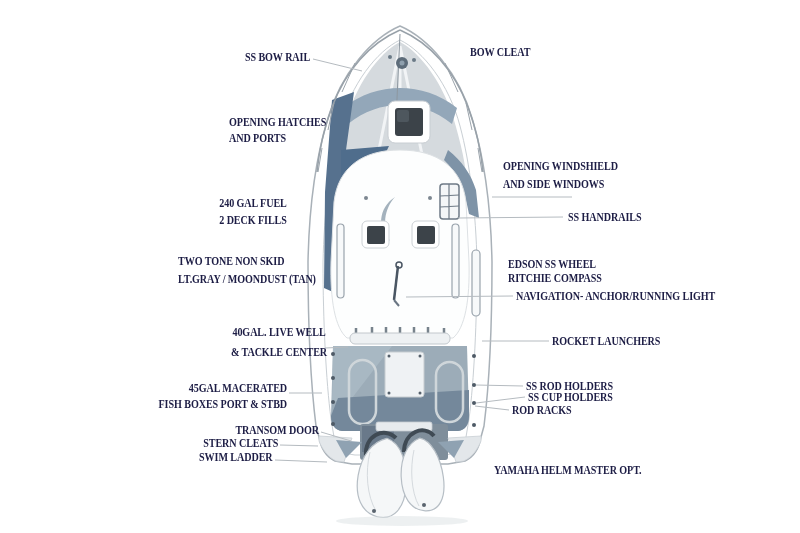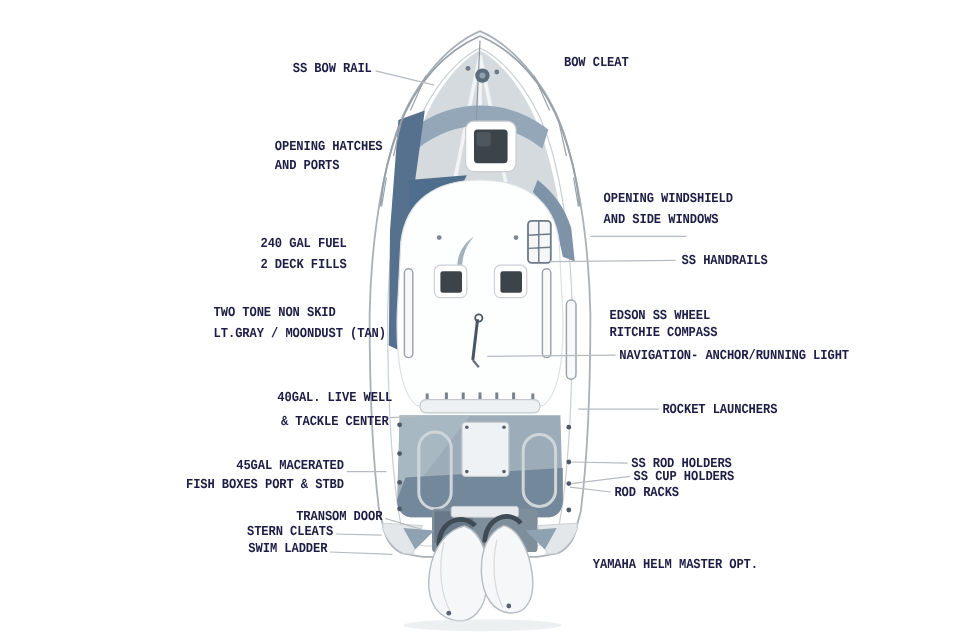--- a/index.html
+++ b/index.html
@@ -1,18 +1,18 @@
 <!DOCTYPE html>
 <html><head>
 <meta charset="utf-8">
 <style>
   html,body { margin:0; padding:0; background:#ffffff; }
   .stage {
     position:relative; width:800px; height:533px; background:#ffffff;
-    overflow:hidden; font-family:Liberation Mono, monospace;
+    overflow:hidden; font-family:Liberation Serif, serif;
   }
   .boat-svg { position:absolute; left:0; top:0; width:800px; height:533px; }
   .lbl {
     position:absolute; font-weight:700; font-size:11.5px; line-height:15px;
     color:#1d1d45; white-space:nowrap; letter-spacing:-0.1px;
     transform:scaleX(0.88);
   }
   .al { transform-origin:0 0; text-align:left; }
   .ar { transform-origin:100% 0; text-align:right; }
   .ac { transform-origin:50% 0; text-align:center; }

